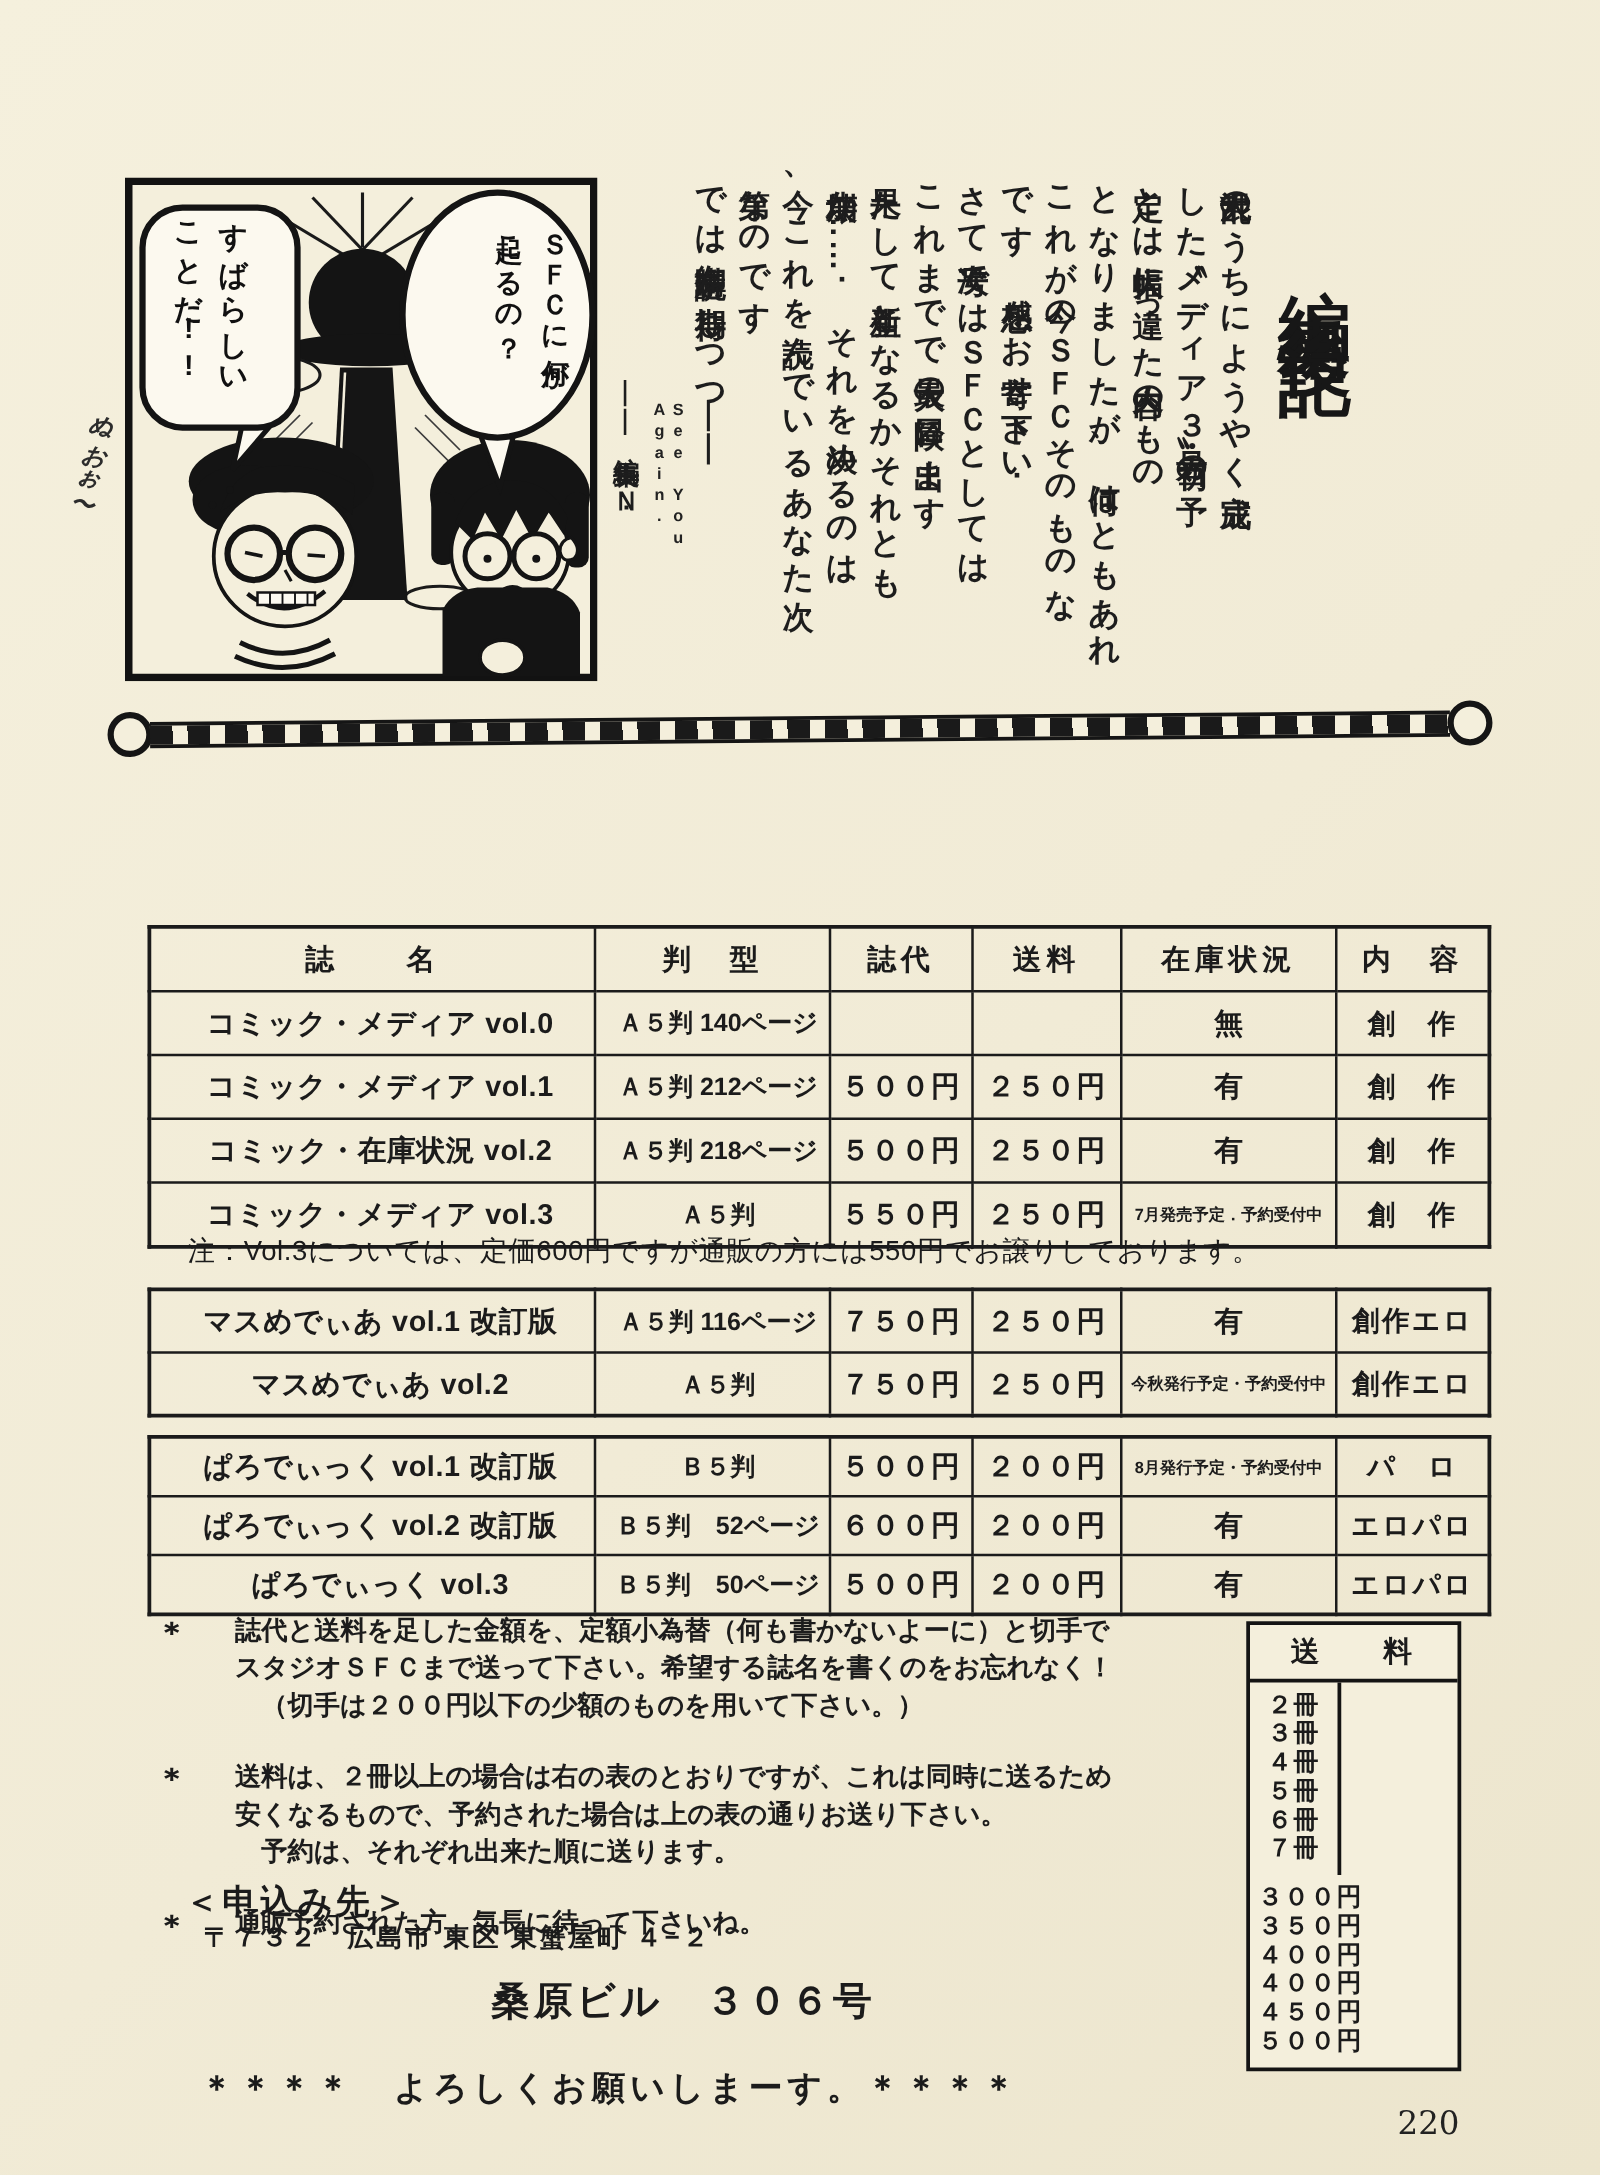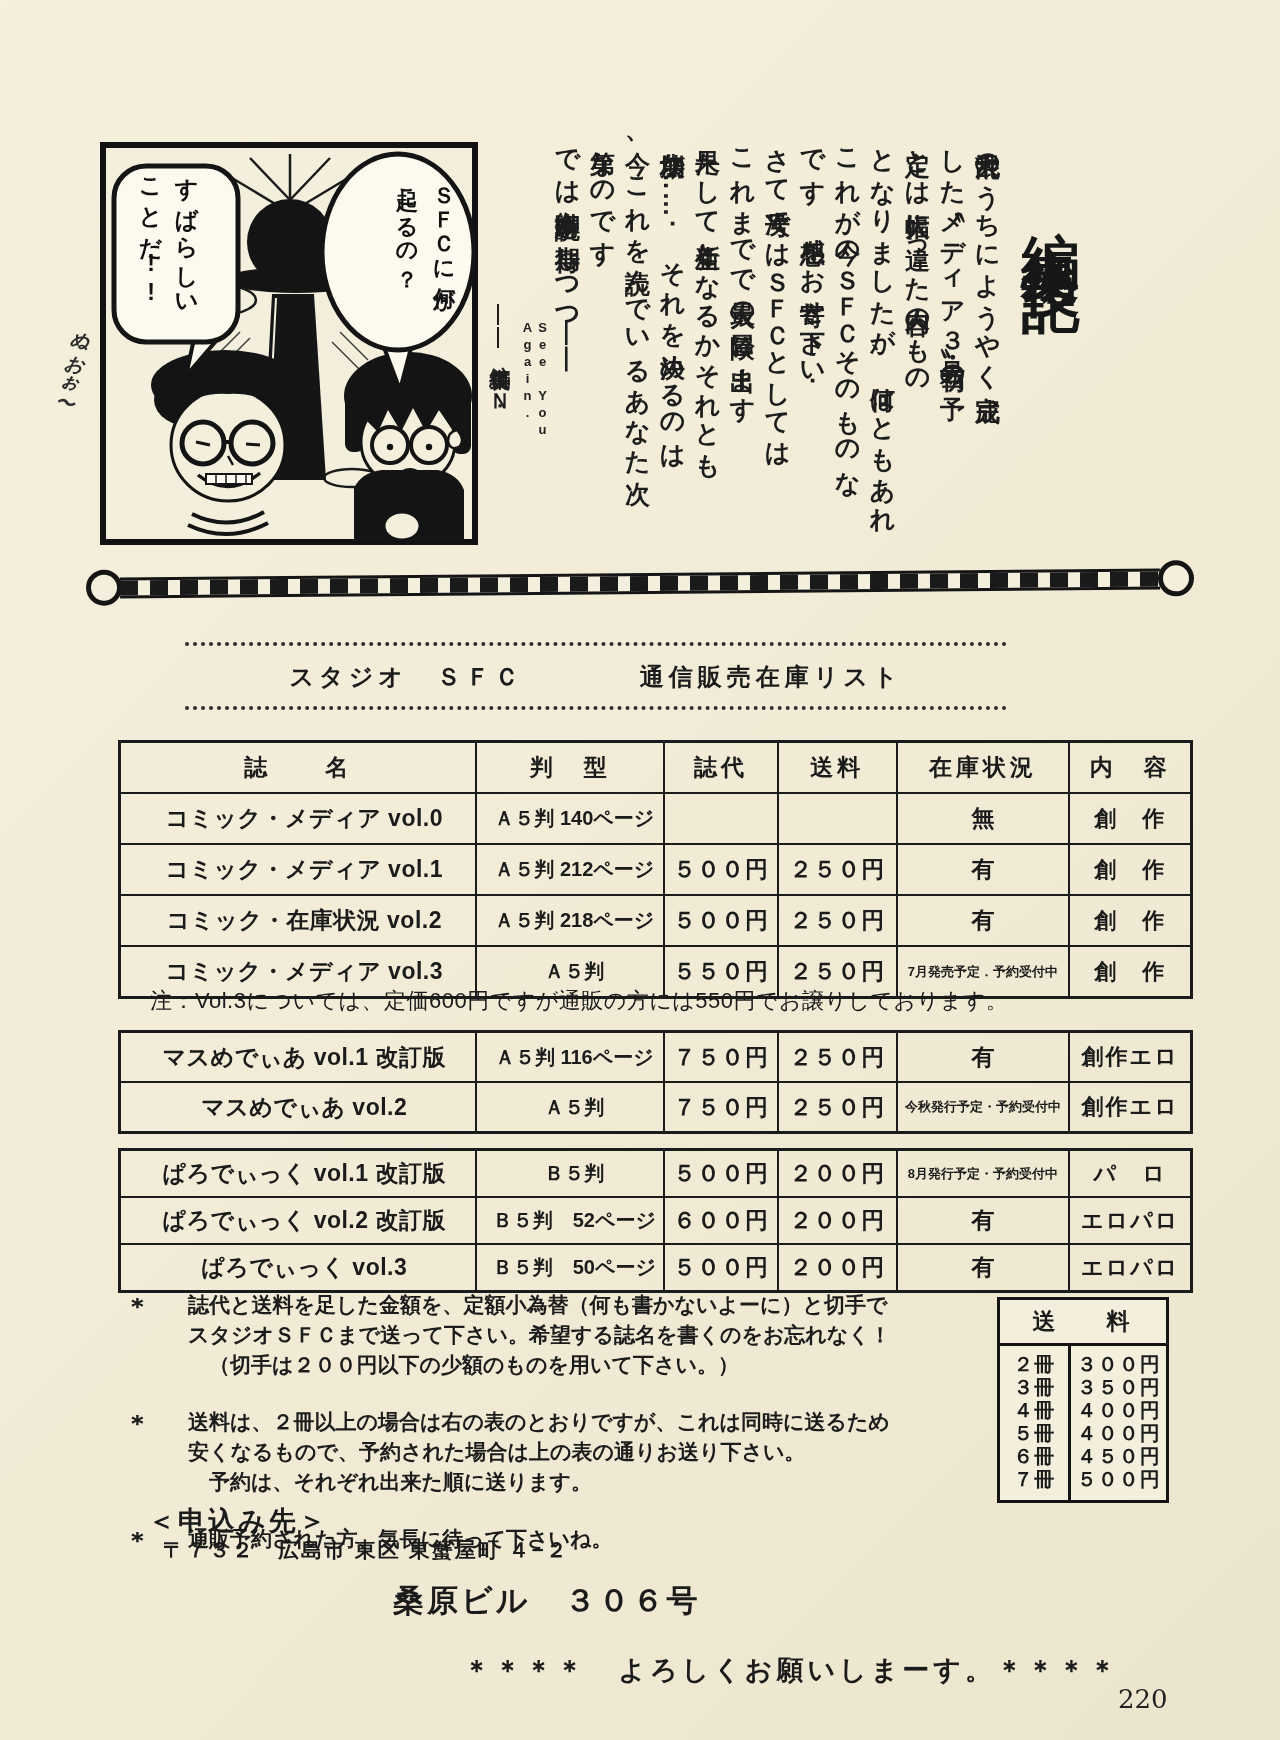--- a/index.html
+++ b/index.html
@@ -97,33 +97,33 @@
 
   
   #notes-block{left:118px;top:1290px;width:778px;}
   .note{position:relative;padding-left:70px;margin-bottom:27px;}
   .note-mark{position:absolute;left:6px;top:-2px;font-size:27px;font-weight:bold;transform:scaleY(0.85);}
   .note-text{font-size:21px;font-weight:bold;line-height:30px;white-space:pre-line;color:#1c1c1c;}
 
   
   #ship-box{left:997px;top:1297px;width:166px;border:3px solid #141414;background:#f4efdc;}
   #ship-title{height:43px;line-height:43px;text-align:center;font-size:23px;font-weight:bold;letter-spacing:14px;border-bottom:3px solid #141414;padding-left:10px;}
-  #ship-body{display:flex;}
+  #ship-body{display:flex;flex-direction:column;}
   #ship-qty-col{width:42%;border-right:3px solid #141414;padding:7px 0 9px 0;}
   #ship-fee-col{width:58%;padding:7px 0 9px 0;}
   .ship-line{height:23px;line-height:23px;font-size:20px;font-weight:bold;text-align:center;letter-spacing:1px;}
 
   
   #address-label{left:148px;top:1503px;font-size:27px;font-weight:bold;letter-spacing:3px;}
   #address-line1{left:163px;top:1536px;font-size:21px;font-weight:bold;letter-spacing:2px;}
   #address-line2{left:393px;top:1580px;font-size:31px;font-weight:bold;letter-spacing:3px;}
   #address-line3{left:448px;top:1618px;font-size:31px;font-weight:bold;letter-spacing:4px;}
 
   
-  #footer-line{left:160px;top:1652px;width:960px;text-align:right;font-size:27px;font-weight:bold;letter-spacing:4px;}
+  #footer-line{left:160px;top:1652px;width:960px;text-align:left;font-size:27px;font-weight:bold;letter-spacing:4px;}
   #page-number{left:1118px;top:1684px;font-family:"DejaVu Serif",serif;font-size:26px;color:#222;}
 </style>
 </head>
 <body>
 
 <div id="paper">
 
   <svg id="comic-panel" class="abs" viewBox="0 0 378 403" width="378" height="403">
     <rect x="3" y="3" width="372" height="397" fill="#f4efdc" stroke="#121212" stroke-width="6"></rect>
 
@@ -232,25 +232,20 @@
     <div id="editorial-signoff-en">See You Again.</div>
     <div id="editorial-signoff">――編集長　Ｎ．</div>
   </div>
 
   <div id="divider" class="abs">
     <div class="div-circle"></div>
     <div id="divider-bar"></div>
     <div class="div-circle"></div>
   </div>
 
-  <div id="section-header" class="abs">
-    <div class="dotline"></div>
-    <div id="section-title">スタジオ　ＳＦＣ　　　　通信販売在庫リスト</div>
-    <div class="dotline"></div>
-  </div>
 
   <table id="table1" class="catalog">
     <colgroup>
         <col style="width:33.3%">
         <col style="width:17.5%">
         <col style="width:10.6%">
       <col style="width:11.1%">
         <col style="width:16.1%">
         <col style="width:11.4%">
       </colgroup>

